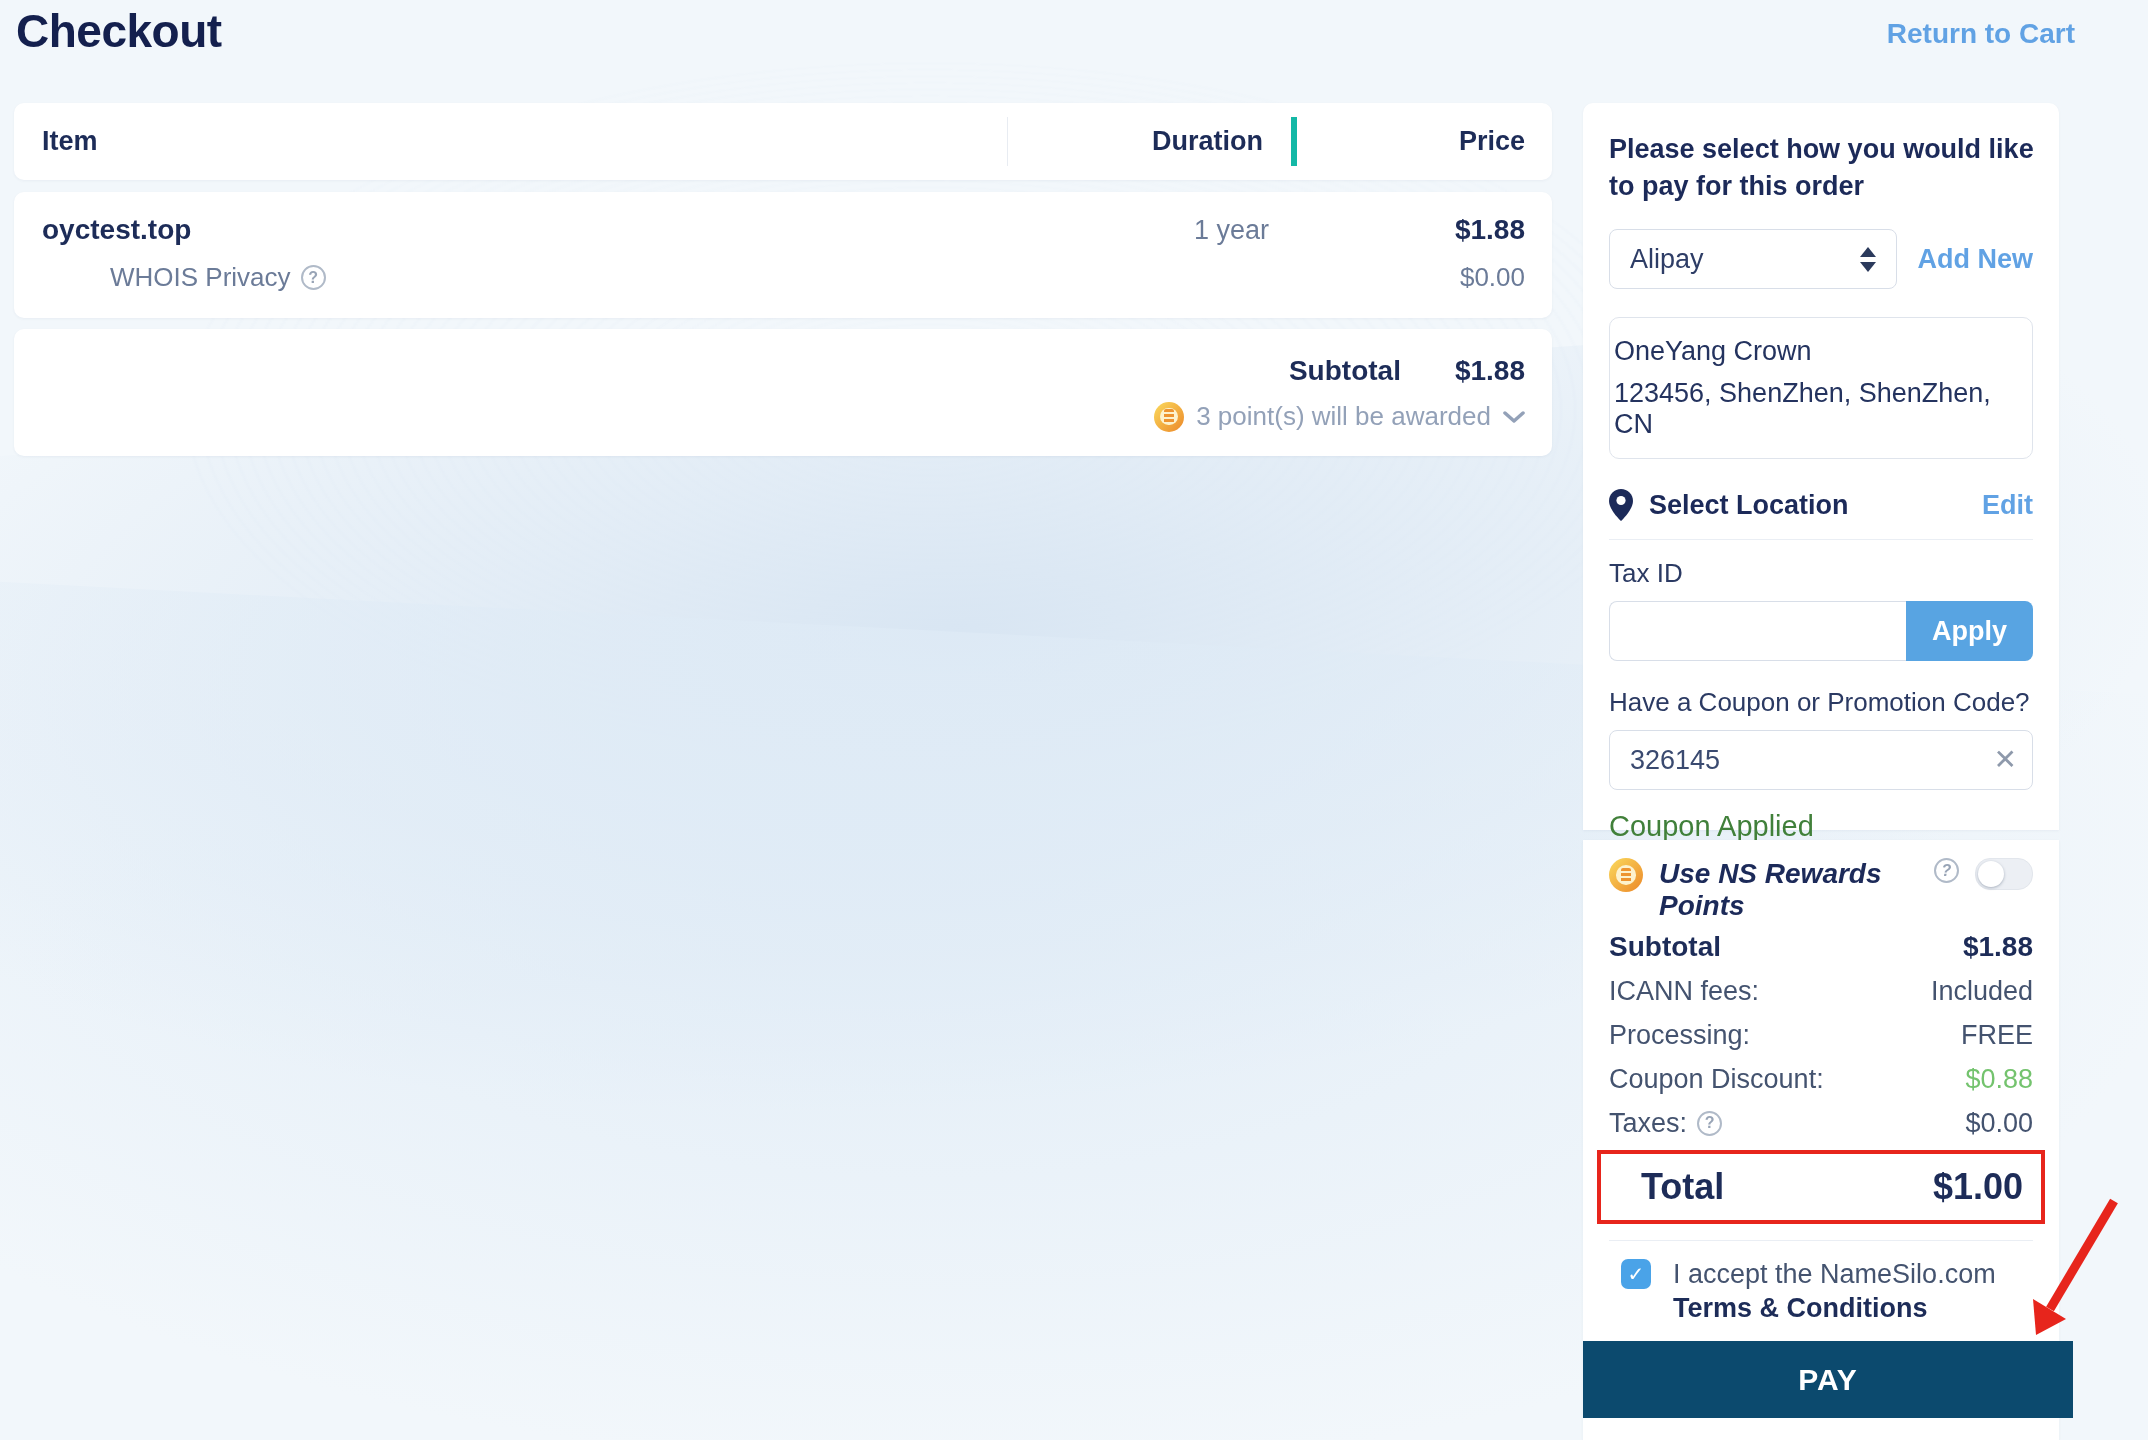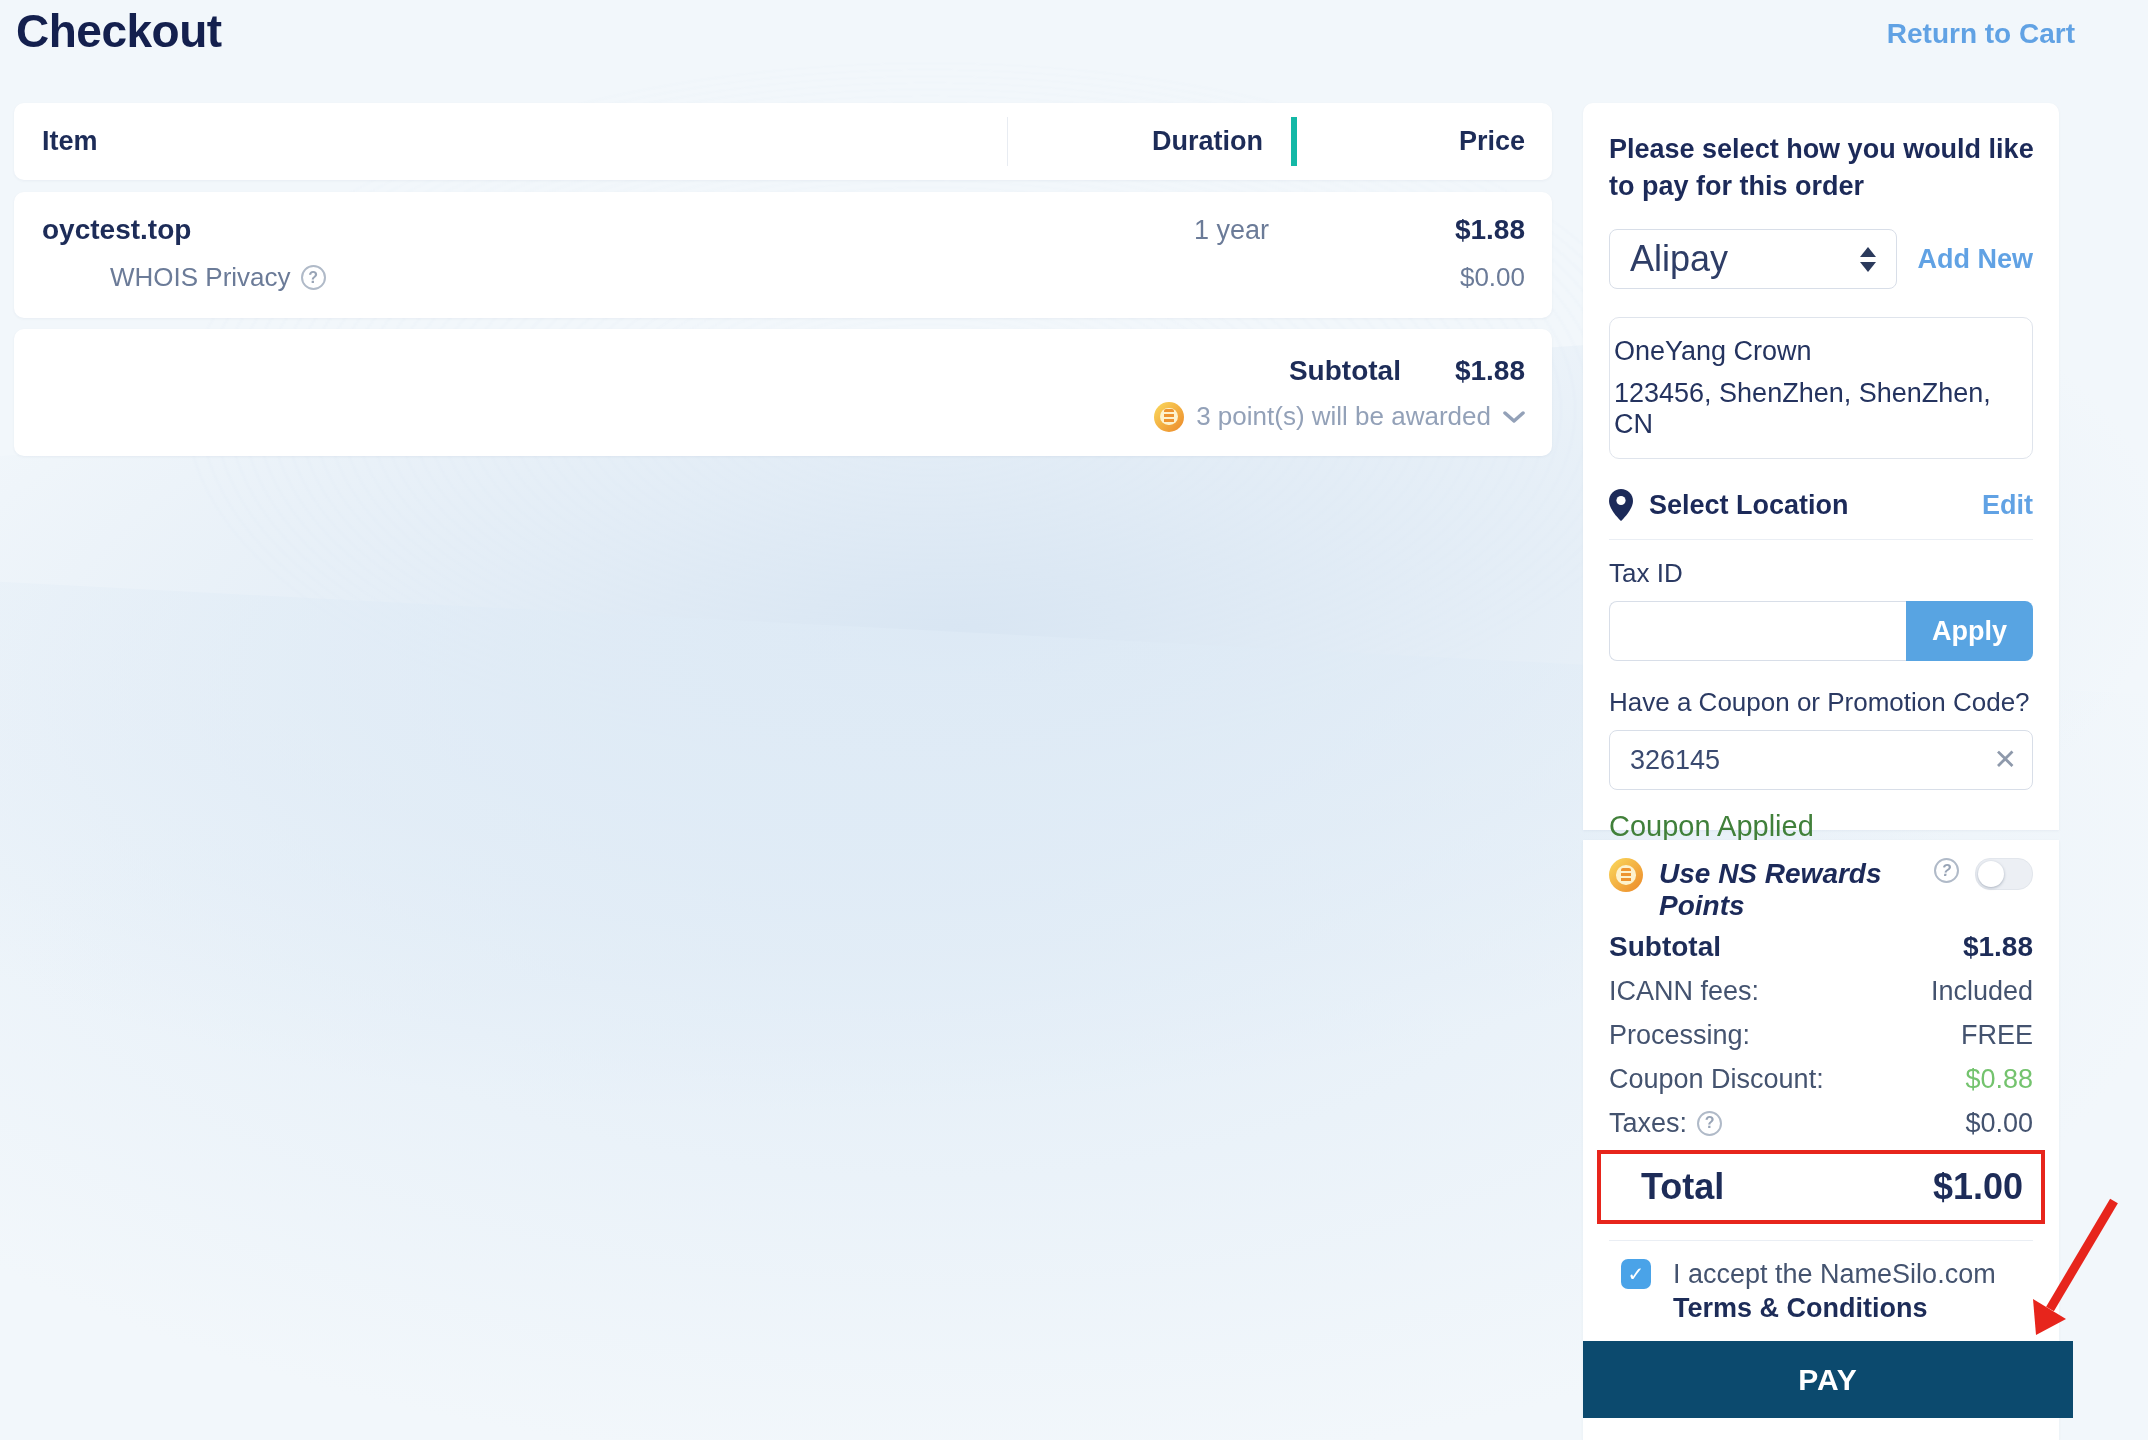--- a/index.html
+++ b/index.html
@@ -60,21 +60,21 @@
 
   
   .sidebar{position:absolute;left:1583px;top:103px;width:476px;bottom:0;display:flex;flex-direction:column;}
   .sec1{background:#fff;border-radius:10px 10px 0 0;height:727px;box-sizing:border-box;padding:28px 26px 0 26px;box-shadow:0 1px 3px rgba(30,50,90,0.05);}
   .sec-gap{height:10px;}
   .sec2{background:#fff;flex:1;box-sizing:border-box;padding:18px 26px 0 26px;box-shadow:0 1px 3px rgba(30,50,90,0.05);}
 
   .pay-prompt{font-size:27px;font-weight:800;color:#1c2a59;line-height:37px;width:430px;}
   .method-row{margin-top:24px;display:flex;align-items:center;}
   .method-select{width:288px;height:60px;box-sizing:border-box;border:1.5px solid #d8dee8;border-radius:8px;display:flex;align-items:center;justify-content:space-between;padding:0 20px;cursor:pointer;background:#fff;}
-  .method-select .val{font-size:36px;color:#2e3d66;}
+  .method-select .val{font-size:27px;color:#2e3d66;}
   .updown{display:flex;flex-direction:column;gap:5px;}
   .updown .t-up{width:0;height:0;border-left:8px solid transparent;border-right:8px solid transparent;border-bottom:10px solid #2b3a5c;}
   .updown .t-dn{width:0;height:0;border-left:8px solid transparent;border-right:8px solid transparent;border-top:10px solid #2b3a5c;}
   .add-new{margin-left:auto;font-size:27px;font-weight:800;color:#61a2e4;cursor:pointer;}
 
   .address-box{margin-top:28px;border:1.5px solid #dfe4ec;border-radius:10px;padding:18px 4px;box-sizing:border-box;}
   .addr-line1{font-size:27px;color:#24335f;}
   .addr-line2{margin-top:11px;font-size:27px;color:#24335f;}
 
   .location-row{margin-top:30px;display:flex;align-items:center;}

